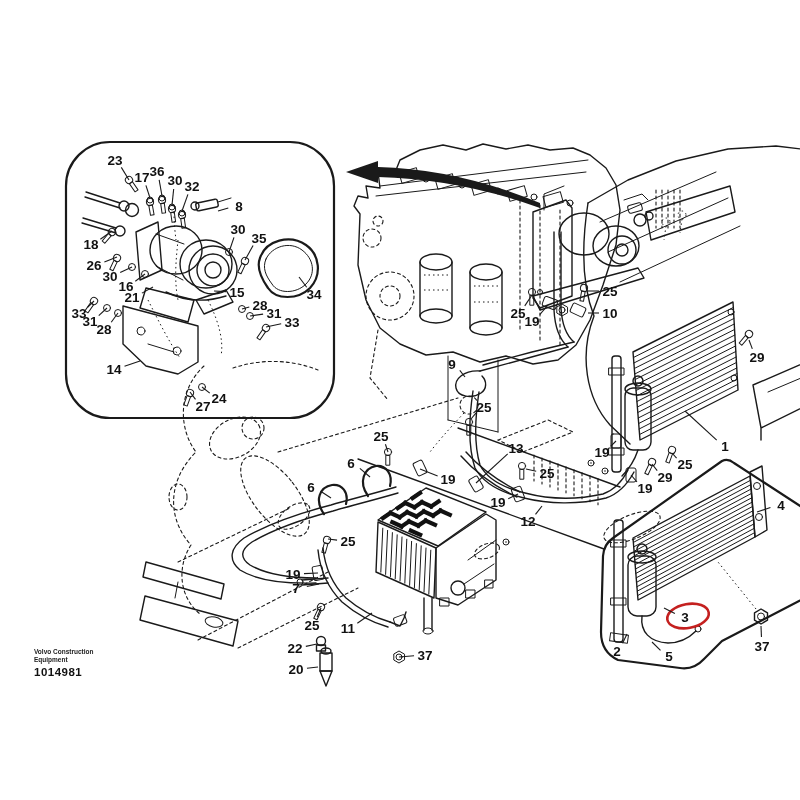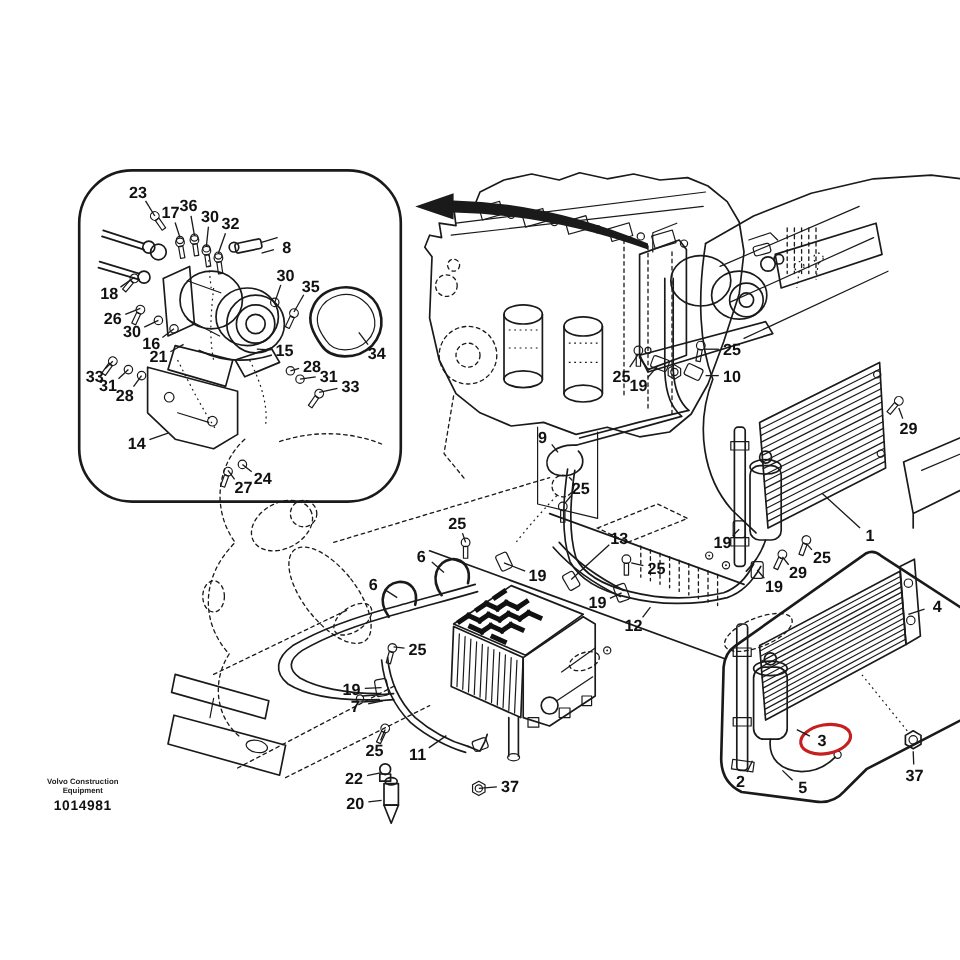--- a/index.html
+++ b/index.html
@@ -10,21 +10,21 @@
   .s1{stroke:#1a1a1a;fill:none;stroke-width:1;stroke-linecap:round;stroke-linejoin:round;}
   .s2{stroke:#1a1a1a;fill:none;stroke-width:2.2;stroke-linecap:round;stroke-linejoin:round;}
   .sd{stroke:#1a1a1a;fill:none;stroke-width:1.1;stroke-dasharray:3 3;stroke-linecap:round;}
   .sdot{stroke:#1a1a1a;fill:none;stroke-width:1;stroke-dasharray:1.5 3;}
   .ink{fill:#1a1a1a;stroke:none;}
   .lbl{font:700 13.5px "Liberation Sans",sans-serif;fill:#111;}
   .watermark{position:absolute;top:396px;left:394px;transform:translate(-50%,-52%);
     white-space:nowrap;font-style:italic;font-weight:bold;font-size:42px;
     letter-spacing:-1px;opacity:.6;pointer-events:none;font-family:"Liberation Sans",sans-serif;}
   .wm-y{font-size:48px;}
-  .footer{position:absolute;left:6px;top:648px;width:70px;text-align:center;color:#222;}
+  .footer{position:absolute;left:6px;top:648px;width:70px;text-align:left;color:#222;}
   .footer .co{font-size:6.5px;line-height:7.5px;font-weight:bold;}
   .footer .num{font-size:11.5px;font-weight:bold;letter-spacing:.5px;margin-top:3px;color:#111;}
 </style>
 </head>
 <body>
 
 <div class="stage">
 
 <svg width="800" height="800" viewBox="0 0 800 800">
 

